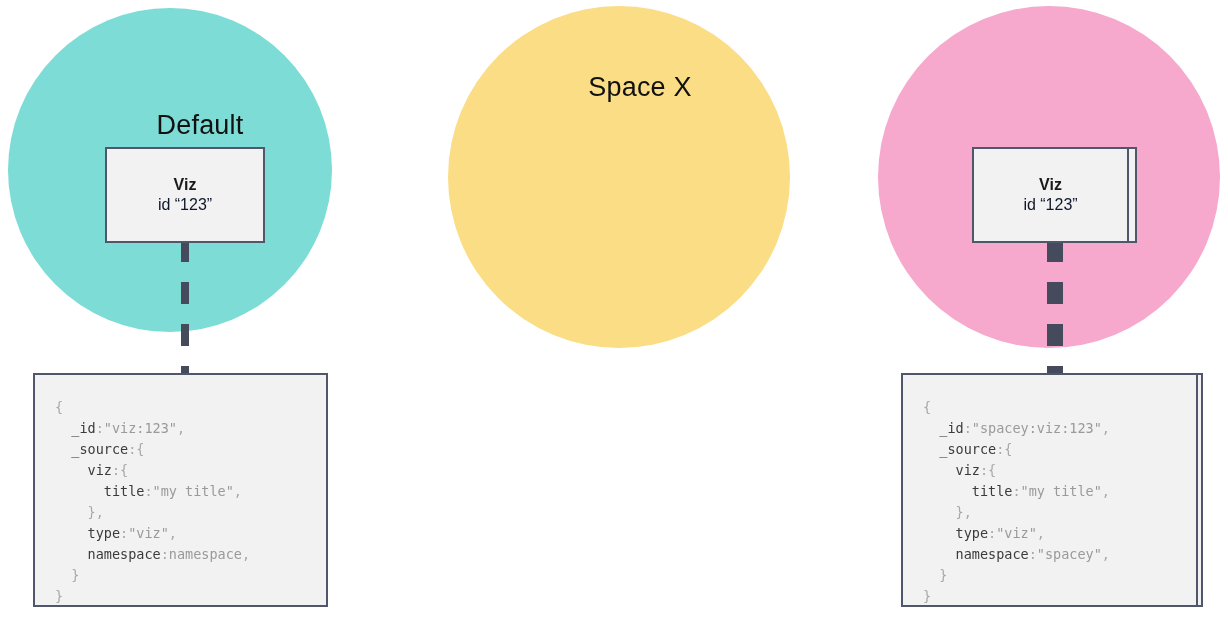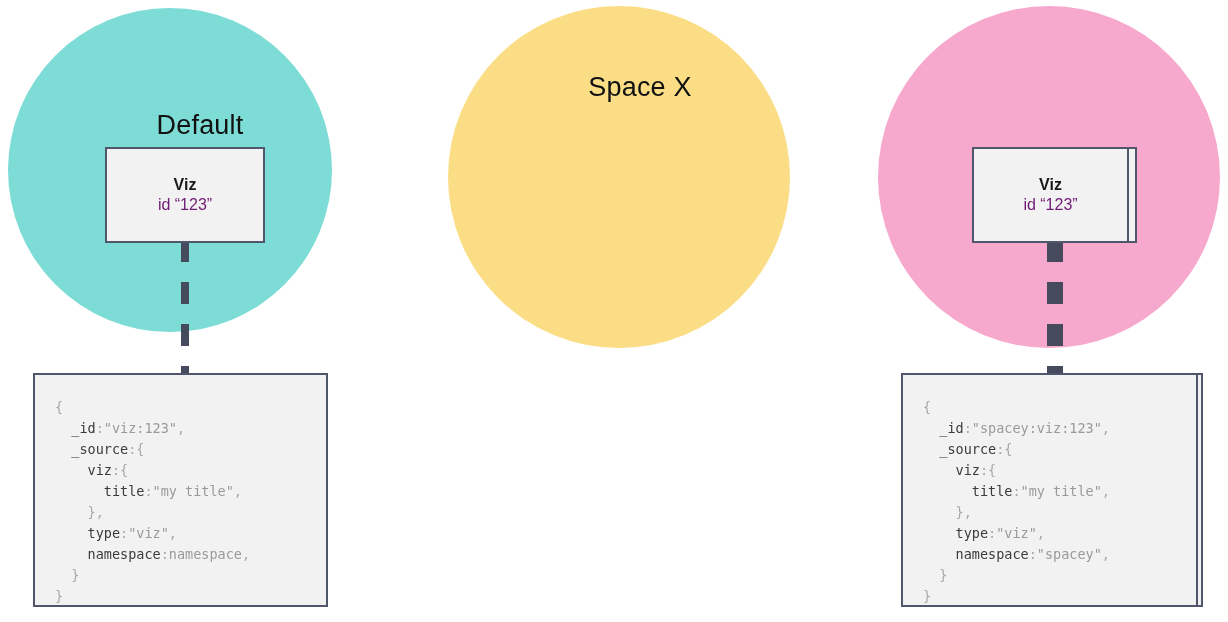--- a/index.html
+++ b/index.html
@@ -72,21 +72,21 @@
   .col-3 .viz-box { left: 102px; top: 147px; width: 157px;  height: 96px; }
 
   .viz-title {
     font-size: 16px;
     font-weight: bold;
     color: #1a1a1a;
     line-height: 19px;
   }
   .viz-sub {
     font-size: 16px;
-    color: #701a75;
+    color: #0f172a;
     line-height: 21px;
   }
 
   
   .connector {
     position: absolute;
     width: 8px;
     z-index: 2;
   }
   .col-1 .connector { left: 181px; top: 240px; height: 136px; }

